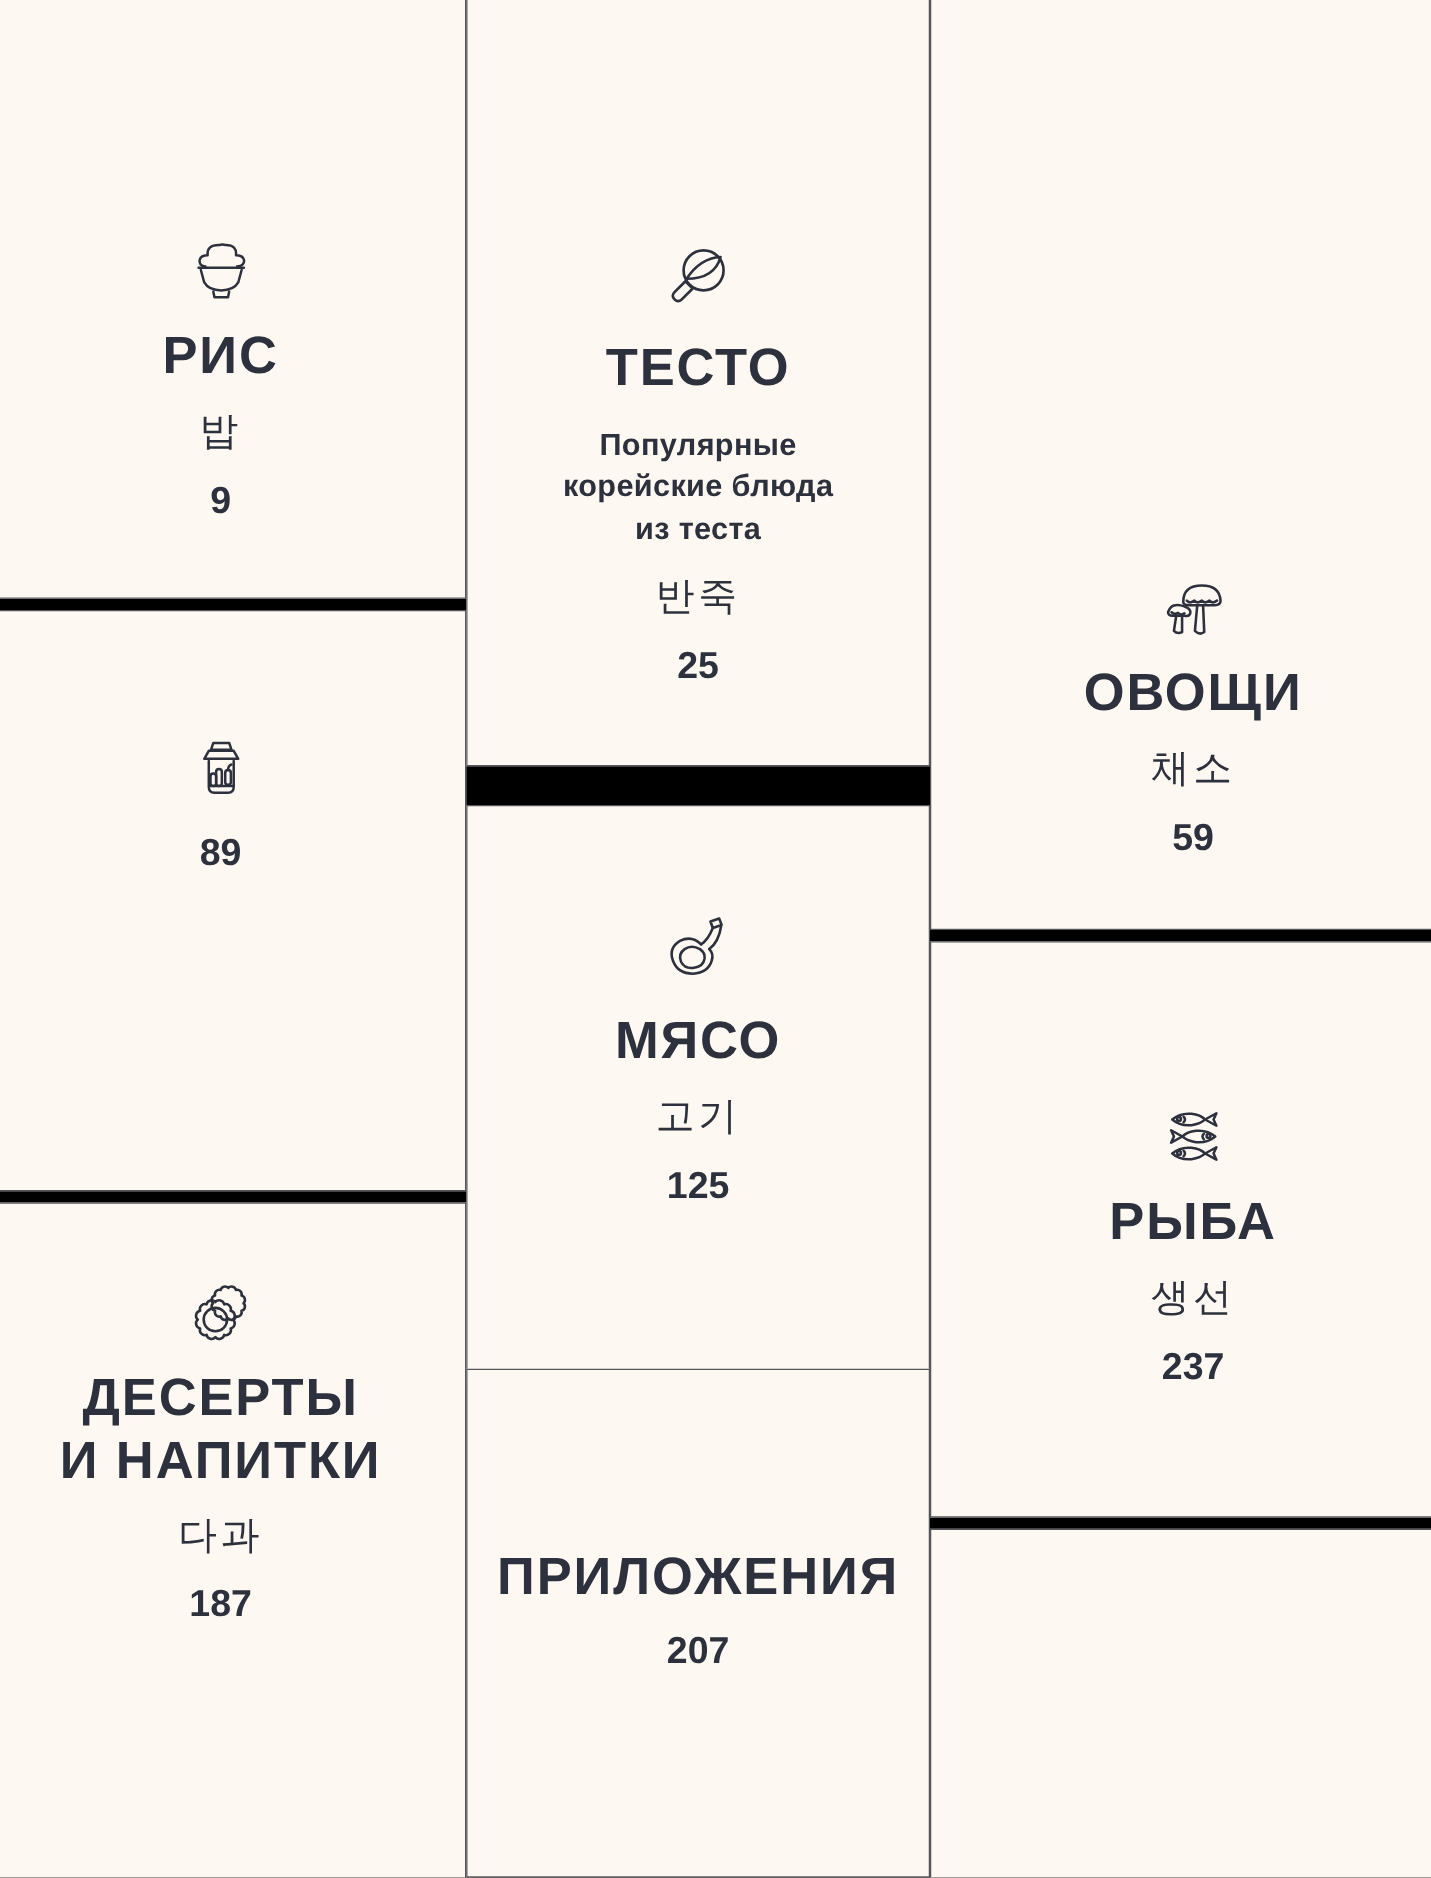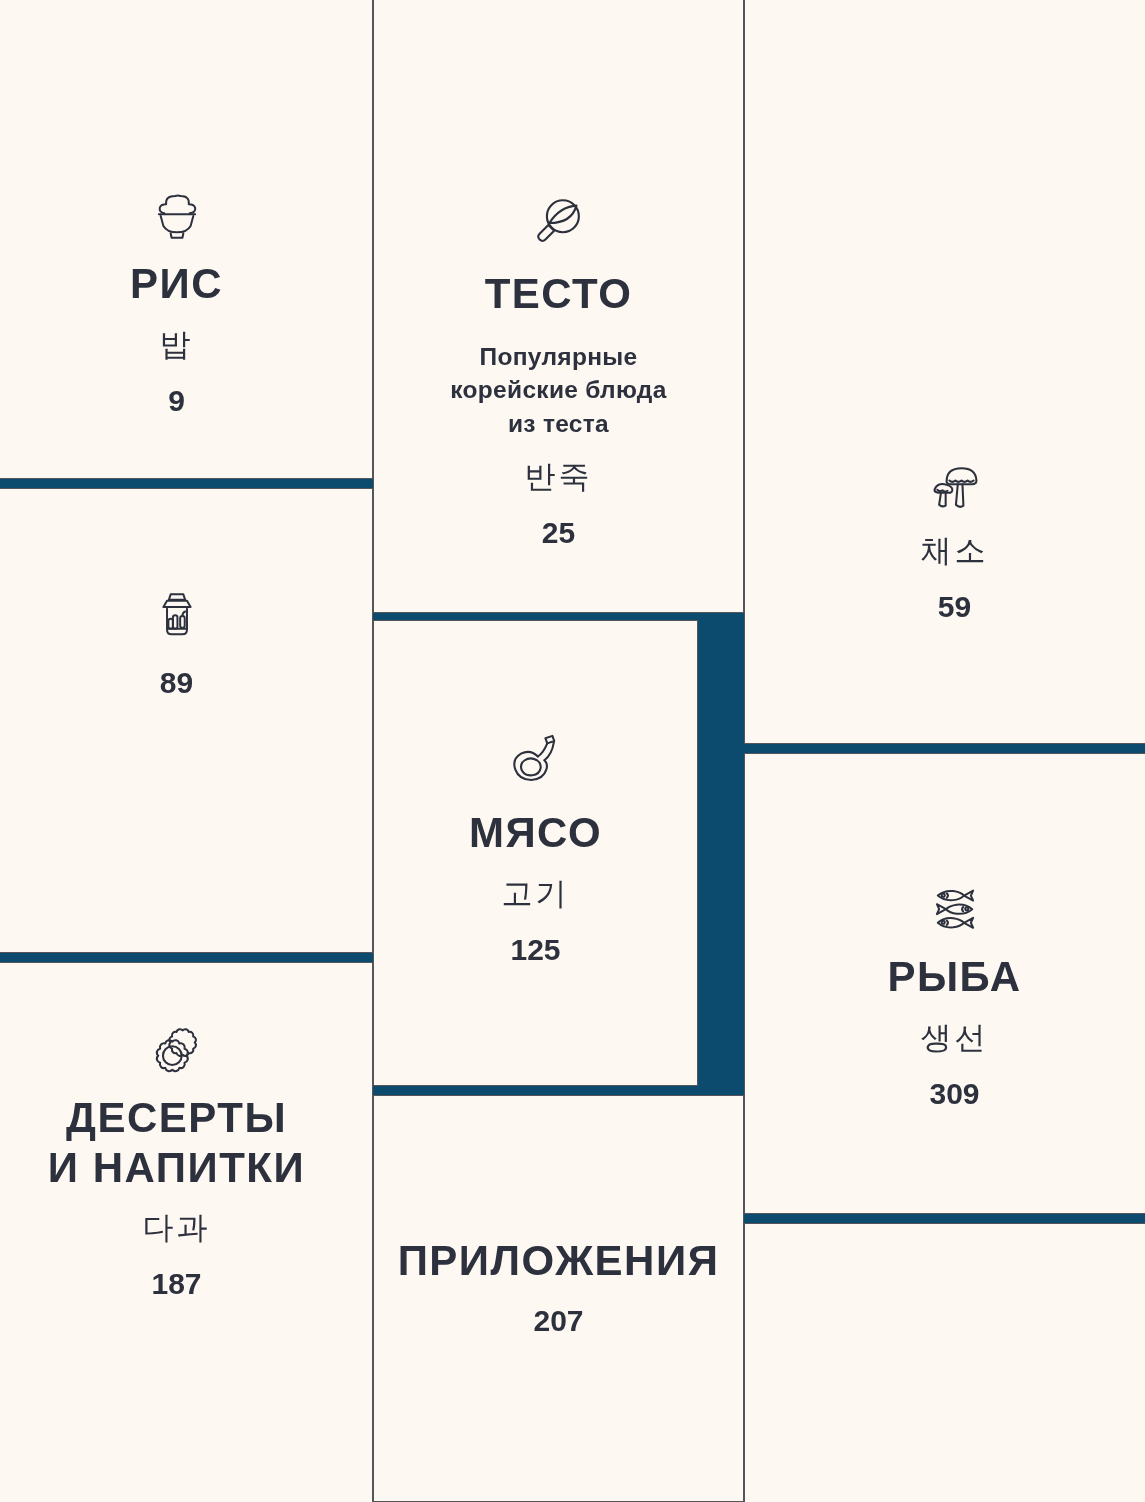--- a/index.html
+++ b/index.html
@@ -4,21 +4,21 @@
 <style>
   html,body{margin:0;padding:0;}
   body{
     width:1145px;height:1502px;
     background:#fdf8f2;
     font-family:"Liberation Sans","DejaVu Sans",sans-serif;
     color:#2d313d;
   }
   #page{
     position:relative;width:1145px;height:1502px;
-    overflow:hidden;background:#0c4a6e;
+    overflow:hidden;background:#000000;
   }
   .card{
     position:absolute;box-sizing:border-box;
     border:1.5px solid #55565c;background:#fdf8f2;
     display:flex;flex-direction:column;align-items:center;
     text-align:center;
   }
   .card-icon{height:64px;display:flex;align-items:flex-end;justify-content:center;}
   .card-icon svg{display:block;}
   .card-icon svg *{fill:none;stroke:#2d313d;stroke-width:2.2;stroke-linecap:round;stroke-linejoin:round;}
@@ -33,21 +33,21 @@
   .card-korean{
     font-weight:400;font-size:31px;letter-spacing:3px;line-height:1.4;margin:14px 0 0;
   }
   .card-page{font-weight:700;font-size:30px;line-height:1.4;margin:14px 0 0;}
 
   
   .c-rice     {left:-20px; top:-20px;  width:393px; height:499px; padding-top:200px;}
   .c-kimchi   {left:-20px; top:488px;  width:393px; height:465px; padding-top:95px;}
   .c-desserts {left:-20px; top:962px;  width:393px; height:580px; padding-top:52px;}
   .c-dough    {left:373px; top:-20px;  width:371px; height:633px; padding-top:210px;}
-  .c-meat     {left:373px; top:620px;  width:325px; height:466px; padding-top:109px;}
+  .c-meat     {left:373px; top:644px;  width:371px; height:466px; padding-top:84px;}
   .c-appendix {left:373px; top:1095px; width:371px; height:407px; padding-top:126px;}
   .c-veg      {left:744px; top:-20px;  width:421px; height:764px; padding-top:470px;}
   .c-fish     {left:744px; top:753px;  width:421px; height:461px; padding-top:120px;}
   .c-empty    {left:744px; top:1223px; width:421px; height:299px;}
 </style>
 </head>
 <body>
 
 <div id="page">
 
@@ -85,20 +85,21 @@
     <div class="card-icon">
       <svg width="60" height="56" viewBox="0 0 64 60">
         <path d="M23 24 Q23 10 39 10 Q54 10 55 23 Q55 27 50 27 L28 27 Q23 27 23 24 Z"></path>
         <path d="M26 23 q3 3 6.5 0 q3 3 6.5 0 q3 3 6.5 0 q3 3 6.5 0"></path>
         <path d="M35 27 L33 49 Q37 53 41 50 L40 27"></path>
         <path d="M10 33 Q13 24 24 28 Q30 30 29 34 Q28 37 24 36 L14 36 Q10 36 10 33 Z"></path>
         <path d="M13 33 q2.5 2.5 5.5 0.5 q2.5 2.5 5.5 0.5"></path>
         <path d="M17 36 L15 49 Q18 52 22 50 L22 37"></path>
       </svg>
     </div>
+    <div class="card-title">ОВОЩИ</div>
     <div class="card-korean">채소</div>
     <div class="card-page">59</div>
   </div>
 
   <div class="card c-kimchi">
     <div class="card-icon">
       <svg width="58" height="62" viewBox="0 0 64 64">
         <path d="M25 7 L39 7 L41 13 L23 13 Z"></path>
         <path d="M21 14 L17 21 L47 21 L43 14 Z"></path>
         <path d="M21 23 L21 46 Q21 51 26 51 L38 51 Q43 51 43 46 L43 23"></path>
@@ -138,21 +139,21 @@
             <path d="M13 5.5 Q15.5 8 13 10.5"></path>
           </g>
         </defs>
         <use href="#koifish" x="10" y="3"></use>
         <use href="#koifish" transform="translate(54,18) scale(-1,1)"></use>
         <use href="#koifish" x="10" y="33"></use>
       </svg>
     </div>
     <div class="card-title">РЫБА</div>
     <div class="card-korean">생선</div>
-    <div class="card-page">309</div>
+    <div class="card-page">237</div>
   </div>
 
   <div class="card c-desserts">
     <div class="card-icon">
       <svg width="60" height="56" viewBox="0 0 64 52">
         <path d="M51 17 a3.8 3.8 0 0 1 -1.74 6.5 a3.8 3.8 0 0 1 -4.76 4.76 a3.8 3.8 0 0 1 -6.5 1.74 a3.8 3.8 0 0 1 -6.5 -1.74 a3.8 3.8 0 0 1 -4.76 -4.76 a3.8 3.8 0 0 1 -1.74 -6.5 a3.8 3.8 0 0 1 1.74 -6.5 a3.8 3.8 0 0 1 4.76 -4.76 a3.8 3.8 0 0 1 6.5 -1.74 a3.8 3.8 0 0 1 6.5 1.74 a3.8 3.8 0 0 1 4.76 4.76 a3.8 3.8 0 0 1 1.74 6.5 z"></path>
         <path d="M42 31 a4.3 4.3 0 0 1 -2 7.5 a4.3 4.3 0 0 1 -5.5 5.5 a4.3 4.3 0 0 1 -7.5 2 a4.3 4.3 0 0 1 -7.5 -2 a4.3 4.3 0 0 1 -5.5 -5.5 a4.3 4.3 0 0 1 -2 -7.5 a4.3 4.3 0 0 1 2 -7.5 a4.3 4.3 0 0 1 5.5 -5.5 a4.3 4.3 0 0 1 7.5 -2 a4.3 4.3 0 0 1 7.5 2 a4.3 4.3 0 0 1 5.5 5.5 a4.3 4.3 0 0 1 2 7.5 z"></path>
         <circle cx="27" cy="31" r="10"></circle>
       </svg>
     </div>

